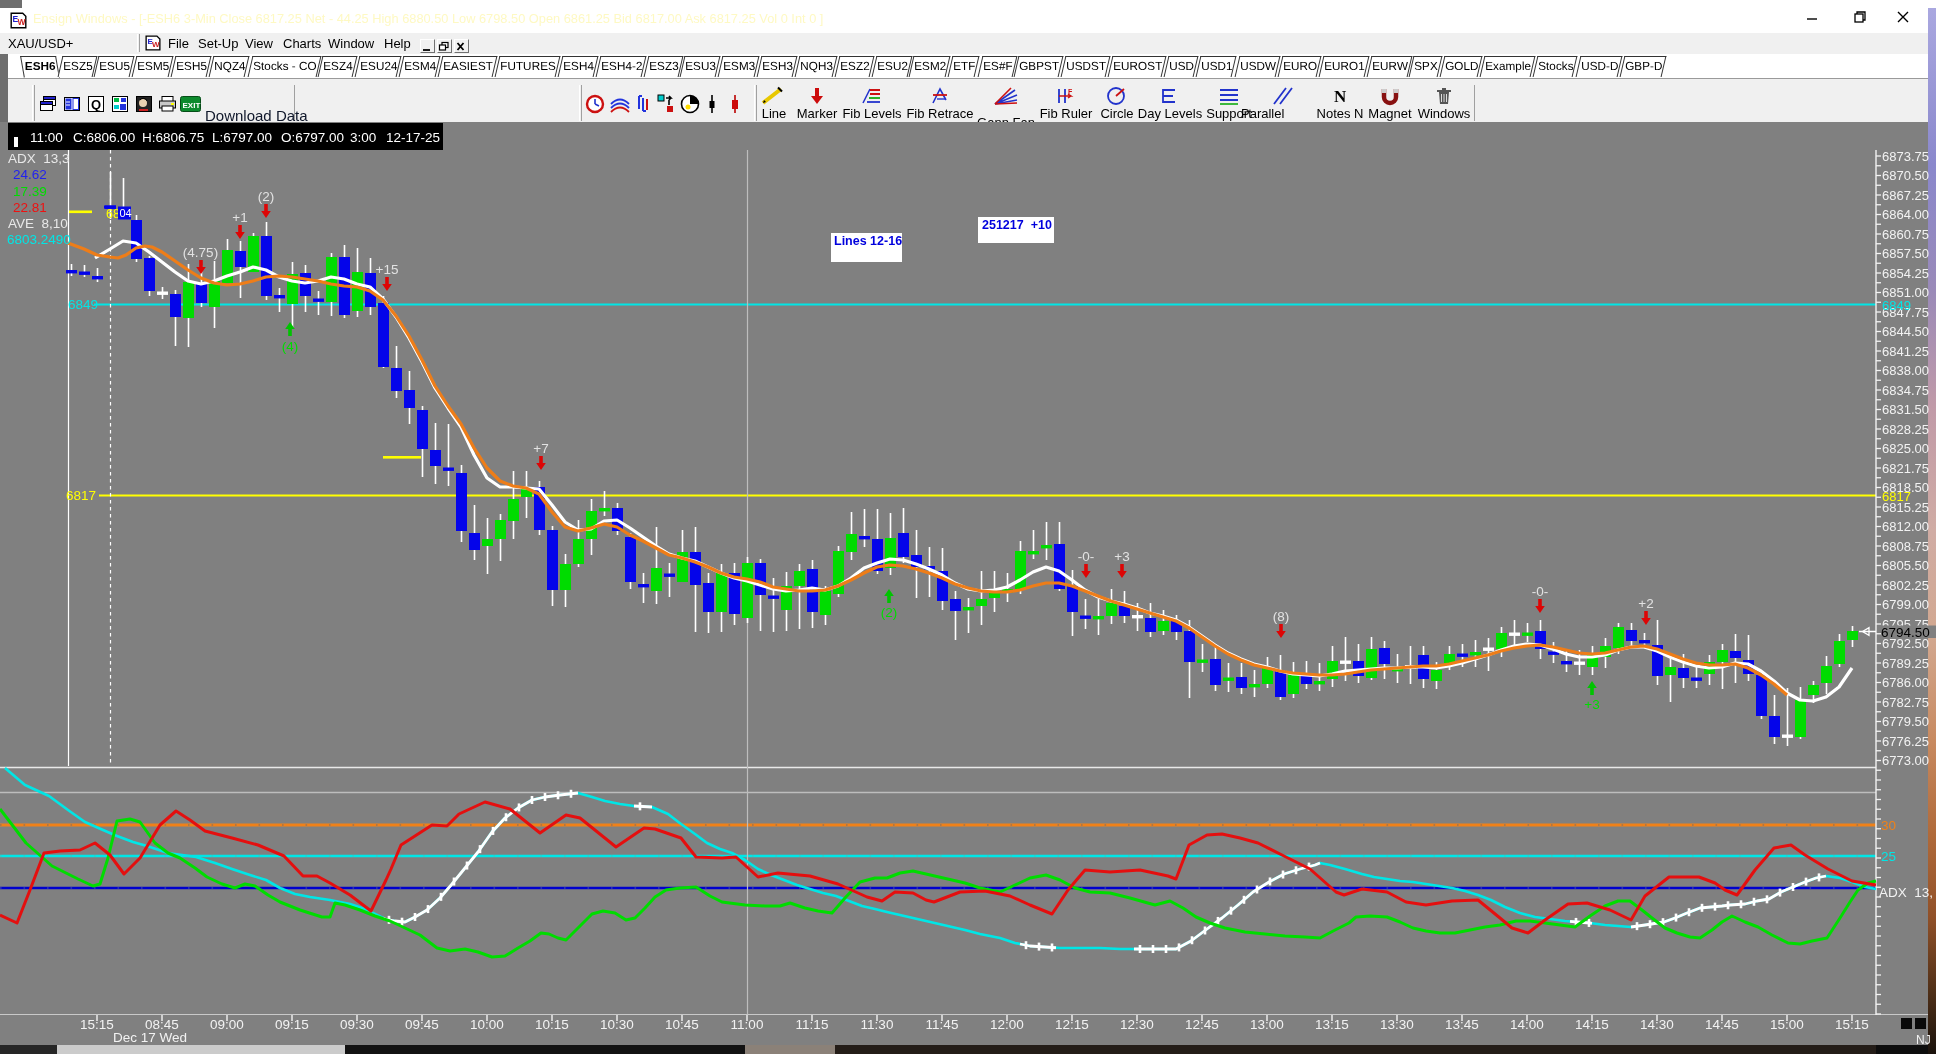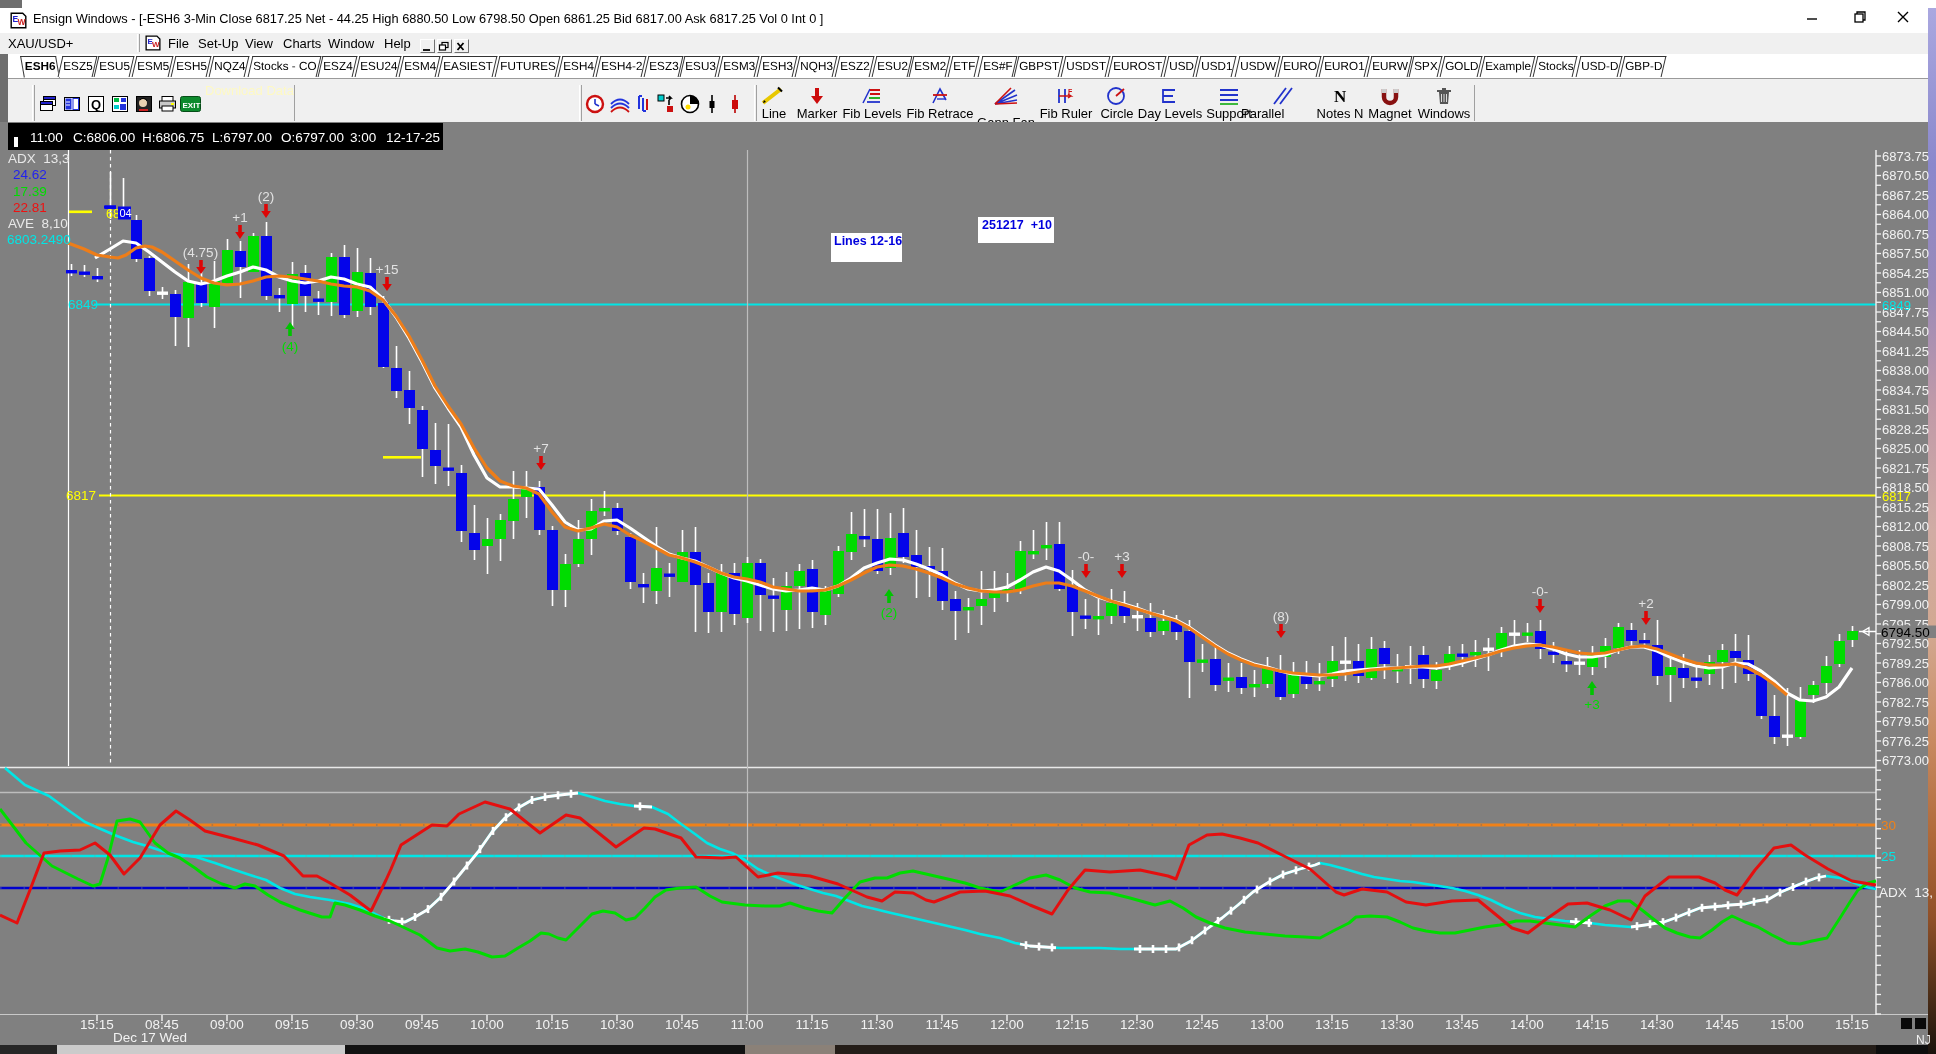--- a/index.html
+++ b/index.html
@@ -12,21 +12,21 @@
 </style></head>
 <body>
 
 <div class="abs" style="left:0;top:0;width:1936px;height:33px;background:#ffffff"></div>
 <div class="abs" style="left:0;top:0;width:22px;height:8px;background:#6e6e6e"></div>
 <svg style="position:absolute;left:10px;top:12px" width="17" height="17" viewBox="0 0 17 17">
     <path d="M1.2,1.2 h11.5 l3.1,3.1 v11.5 h-14.6 z" fill="#fff" stroke="#000" stroke-width="1.4"></path>
     <text x="2.6" y="9.5" font-size="8.5" font-weight="bold" fill="#2222cc" font-family="Liberation Sans">E</text>
     <text x="7.4" y="13.2" font-size="8.5" font-weight="bold" fill="#cc2222" font-family="Liberation Sans">W</text>
   </svg>
-<div class="abs" style="left:33px;top:11px;font-size:12.8px;color:#000000">Ensign Windows - [-ESH6 3-Min Close 6817.25 Net - 44.25 High 6880.50 Low 6798.50 Open 6861.25 Bid 6817.00 Ask 6817.25 Vol 0 Int 0 ]</div>
+<div class="abs" style="left:33px;top:11px;font-size:12.8px;color:#fef9c3">Ensign Windows - [-ESH6 3-Min Close 6817.25 Net - 44.25 High 6880.50 Low 6798.50 Open 6861.25 Bid 6817.00 Ask 6817.25 Vol 0 Int 0 ]</div>
 <svg class="abs" style="left:1800px;top:8px" width="120" height="20" viewBox="0 0 120 20">
 <line x1="7" y1="11" x2="17" y2="11" stroke="#000" stroke-width="1.4"></line>
 <rect x="55" y="6" width="8" height="8" fill="none" stroke="#000" stroke-width="1.3"></rect>
 <path d="M57,6 v-2 h8 v8 h-2" fill="none" stroke="#000" stroke-width="1.3"></path>
 <path d="M98,4 l10,10 m0,-10 l-10,10" stroke="#000" stroke-width="1.4"></path>
 </svg>
 
 <div class="abs" style="left:0;top:33px;width:1936px;height:21px;background:#f0f0f0"></div>
 <div class="abs" style="left:0;top:33px;width:1936px;height:21px;font-size:13px;color:#000000">
 <span style="position:absolute;left:8px;top:3px">XAU/USD+</span>
@@ -134,21 +134,21 @@
 <svg style="position:absolute;left:158px;top:95px" width="19" height="18" viewBox="0 0 19 18">
     <rect x="4" y="1.5" width="11" height="5" fill="#fff" stroke="#000"></rect>
     <rect x="1.5" y="6" width="16" height="7" fill="#c8c8c8" stroke="#000"></rect>
     <rect x="4" y="11" width="11" height="5" fill="#fff" stroke="#000"></rect>
     <rect x="13" y="8" width="3" height="2" fill="#ffff00"></rect>
   </svg>
 <svg style="position:absolute;left:180px;top:96px" width="21" height="16" viewBox="0 0 21 16">
     <rect x="0.5" y="0.5" width="20" height="15" rx="2" fill="#0d8a2d" stroke="#064d18"></rect>
     <text x="2.5" y="11.5" font-size="8" font-weight="bold" fill="#fff" font-family="Liberation Sans">EXIT</text>
   </svg>
-<span style="position:absolute;left:205px;top:83px;font-size:13px;color:#fef9c3">Download Data</span>
+<span style="position:absolute;left:205px;top:107px;font-size:15px;color:#0f172a">Download Data</span>
 <span class="abs" style="left:579px;top:85px;width:3px;height:36px;border-left:1px solid #fff;border-right:1px solid #a0a0a0"></span>
 <svg style="position:absolute;left:585px;top:94px" width="20" height="20" viewBox="0 0 20 20">
     <circle cx="10" cy="10" r="8" fill="#fff" stroke="#cc1111" stroke-width="2.4"></circle>
     <path d="M10,10 L10,5 M10,10 L14,12" stroke="#2233cc" stroke-width="1.6"></path>
   </svg>
 <svg style="position:absolute;left:609px;top:94px" width="22" height="20" viewBox="0 0 22 20">
     <path d="M2,14 q9,-9 18,0" fill="none" stroke="#2233dd" stroke-width="1.8"></path>
     <path d="M2,10 q9,-9 18,0" fill="none" stroke="#2233dd" stroke-width="1.8"></path>
     <path d="M2,18 q9,-9 18,0" fill="none" stroke="#cc1111" stroke-width="1.8"></path>
   </svg>

